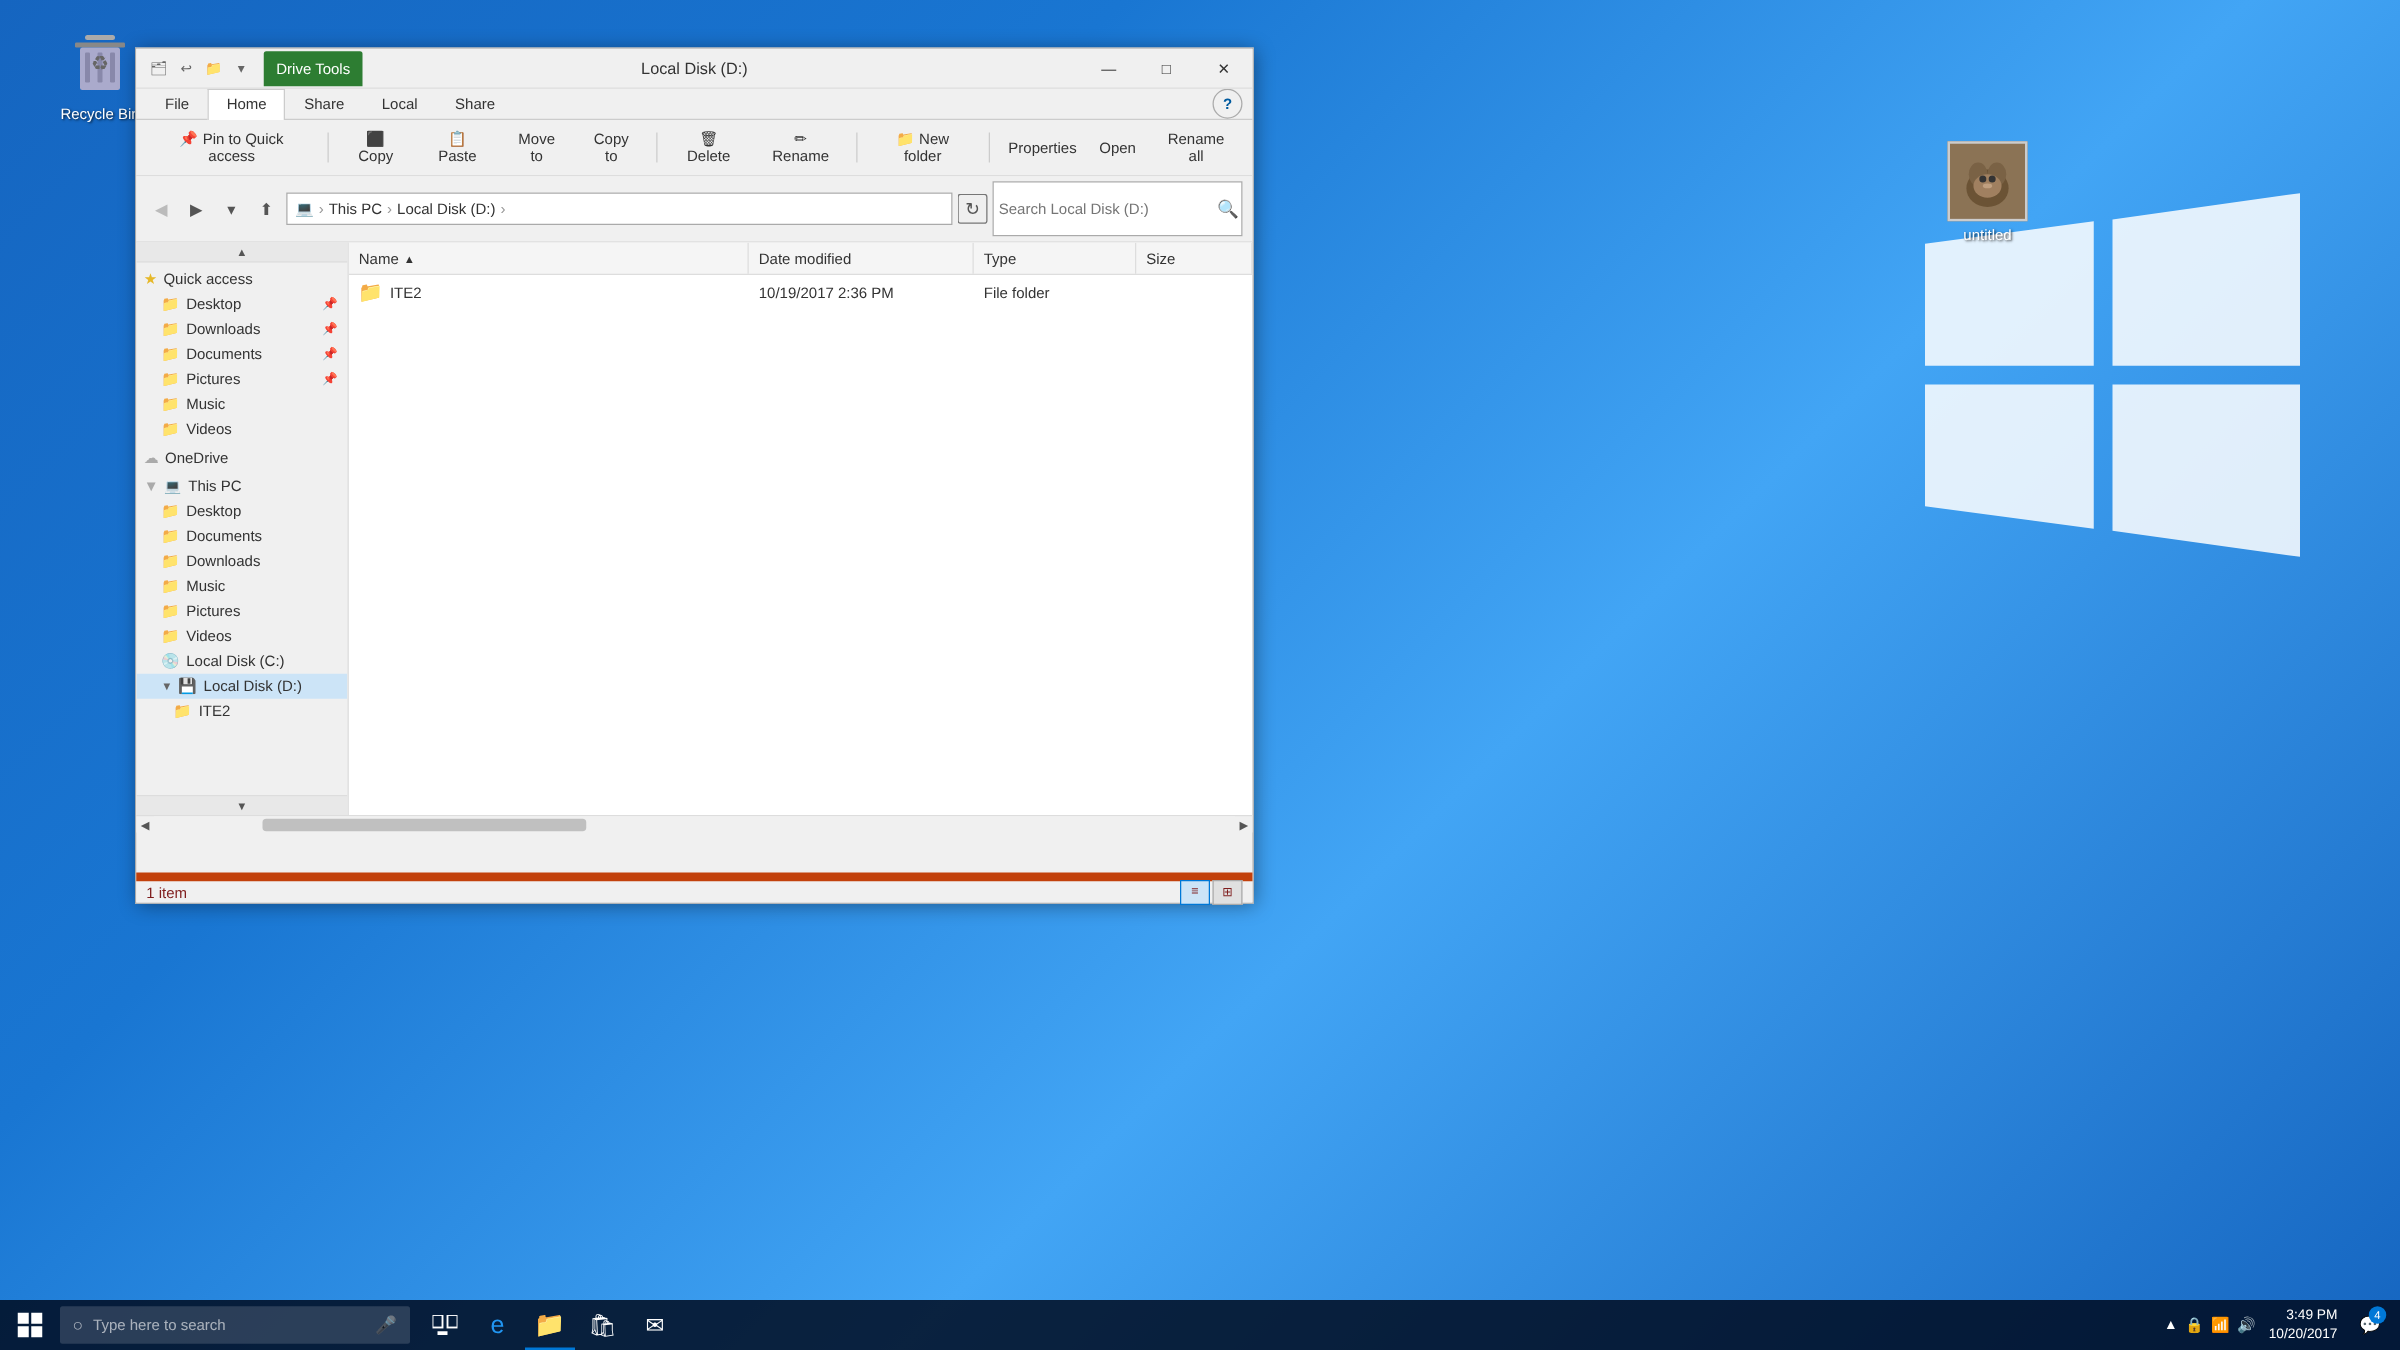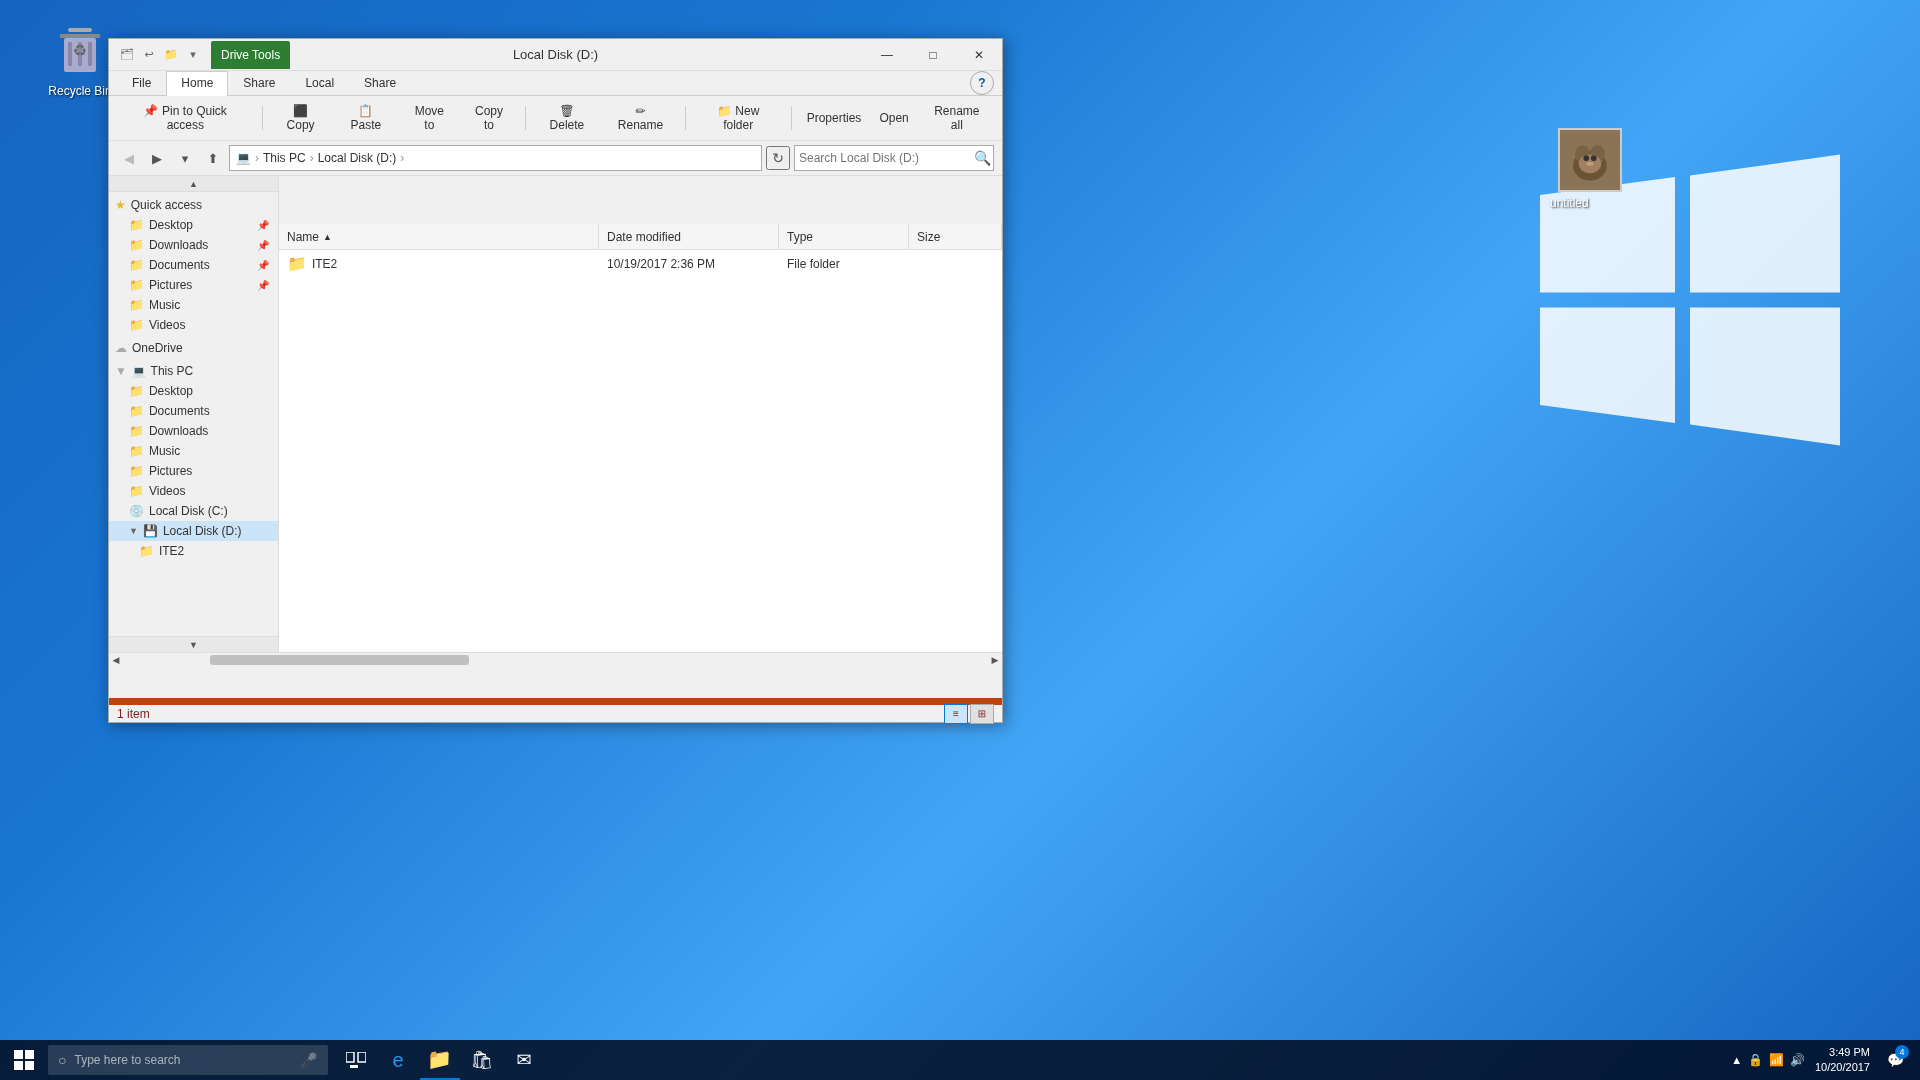--- a/index.html
+++ b/index.html
@@ -52,24 +52,24 @@
     }
     .recycle-bin-label {
       color: white;
       font-size: 12px;
       text-shadow: 1px 1px 2px rgba(0,0,0,0.8);
     }
 
     
     .desktop-file {
       position: absolute;
-      top: 128px;
+      top: 113px;
       right: 290px;
       width: 80px;
-      text-align: left;
+      text-align: center;
       cursor: pointer;
     }
     .desktop-file-thumb {
       width: 64px;
       height: 64px;
       margin: 0 auto 4px;
       background: #8B7355;
       border: 2px solid #ccc;
       display: flex;
       align-items: center;
@@ -273,21 +273,21 @@
       height: 24px;
       display: flex;
       align-items: center;
       justify-content: center;
       cursor: pointer;
       font-size: 14px;
       color: #555;
     }
     .search-box {
       width: 200px;
-      height: 26px;
+      height: 44px;
       border: 1px solid #aaa;
       background: white;
       display: flex;
       align-items: center;
       padding: 0 4px;
       gap: 20px;
     }
     .search-input {
       flex: 1;
       border: none;
@@ -332,21 +332,20 @@
     .indent1 { padding-left: 20px; }
     .indent2 { padding-left: 30px; }
 
     
     .file-list {
       flex: 1;
       background: white;
       overflow: auto;
       display: flex;
       flex-direction: column;
-      margin-top: 48px;
     }
     .file-list-header {
       display: flex;
       align-items: center;
       background: #f5f5f5;
       border-bottom: 1px solid #ddd;
       height: 26px;
       flex-shrink: 0;
       position: relative;
     }

